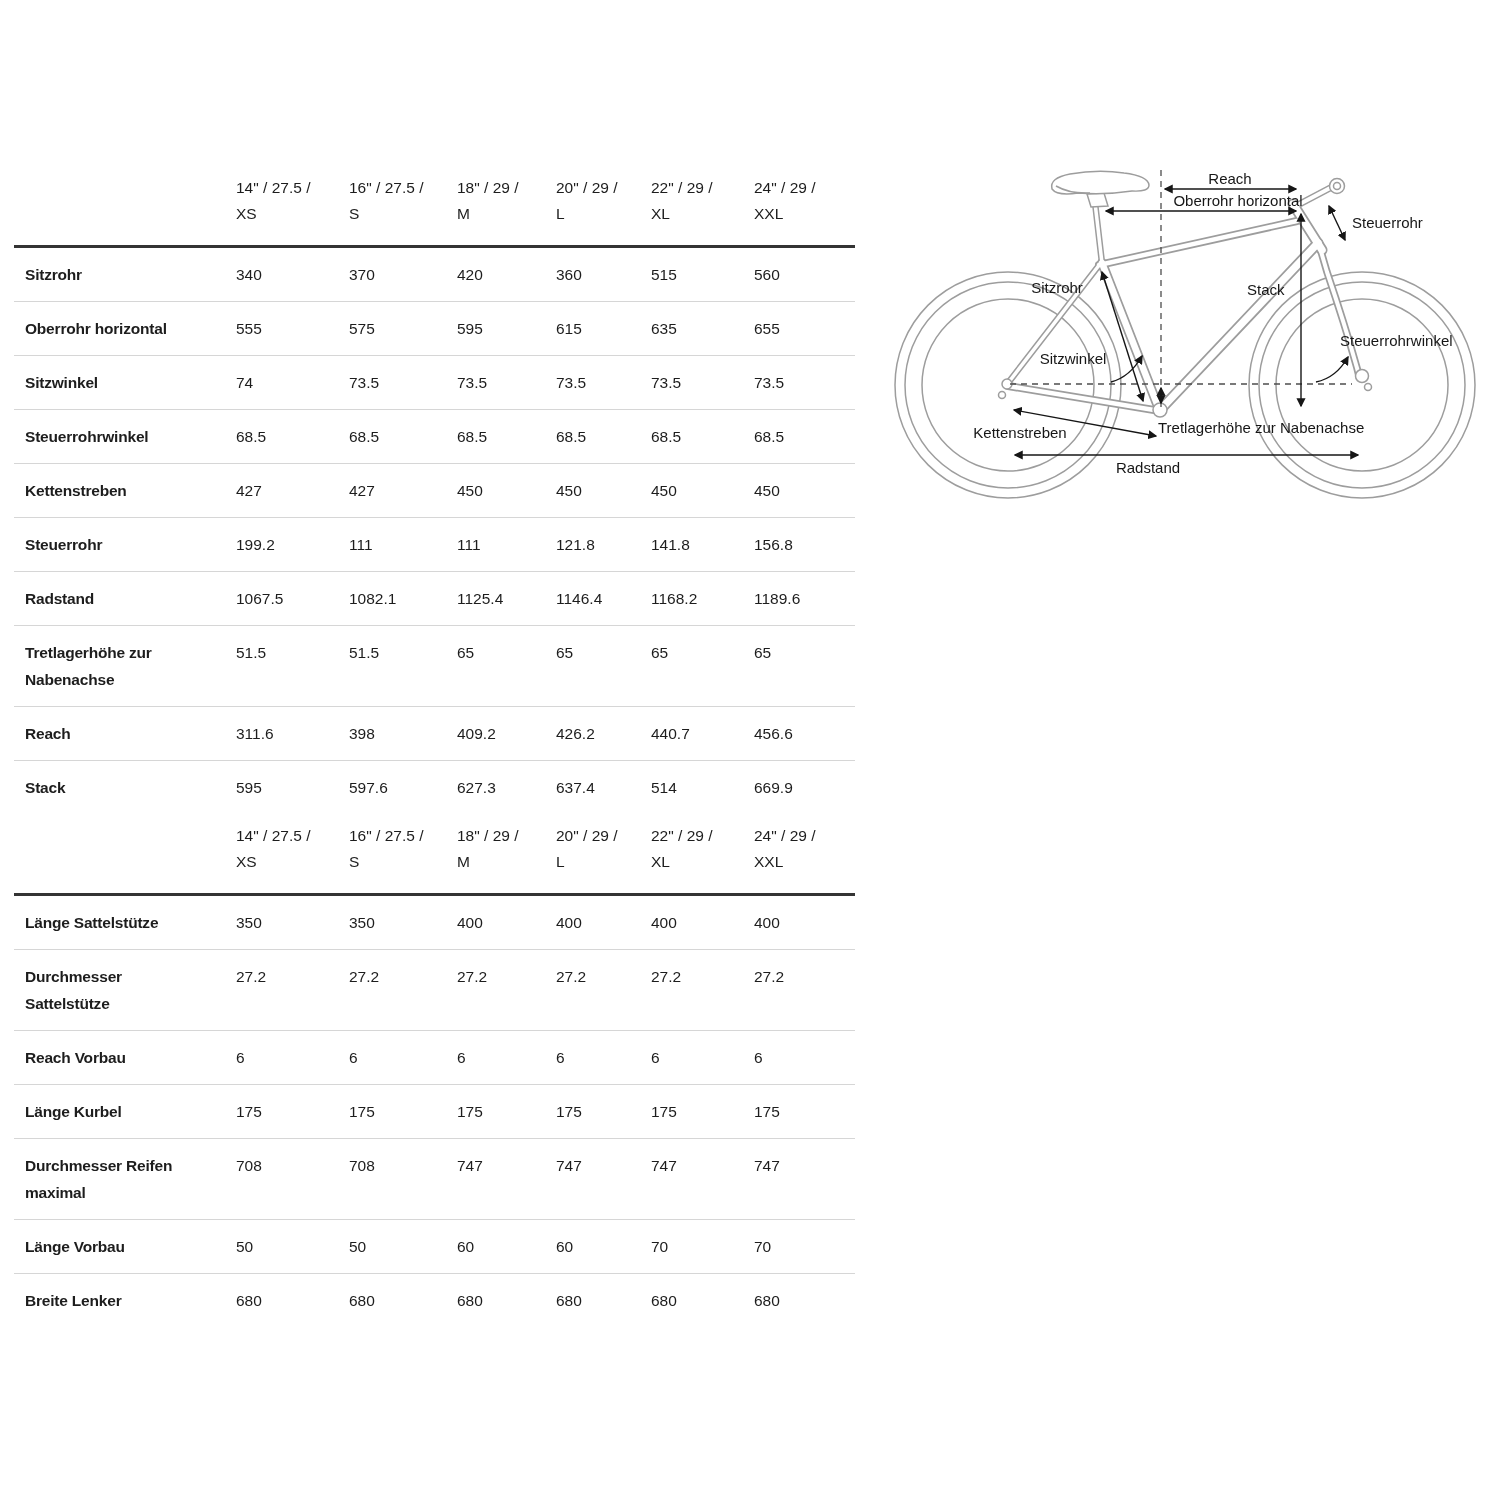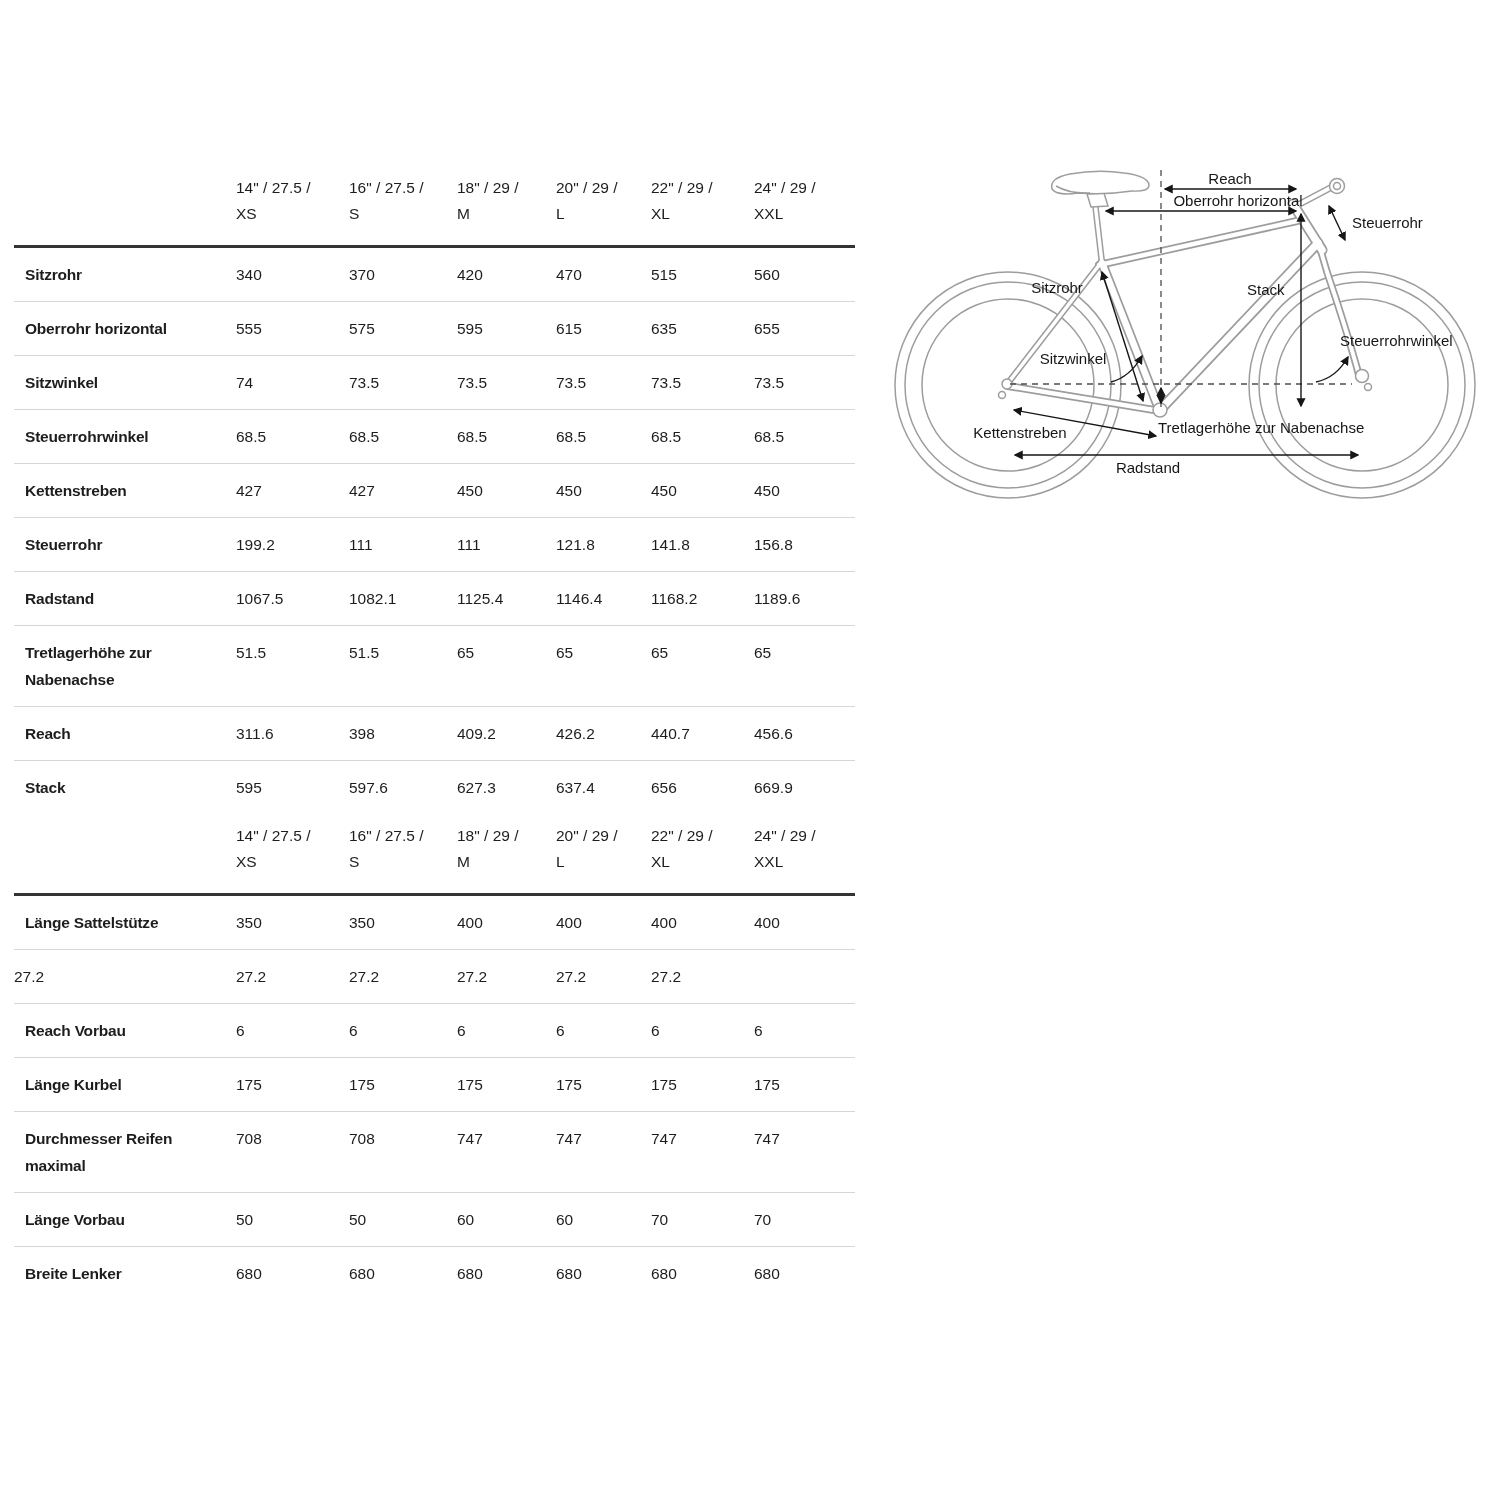--- a/index.html
+++ b/index.html
@@ -61,21 +61,21 @@
       <div class="header-cell">
         <div>24" / 29 /</div>
         <div>XXL</div>
       </div>
     </div>
     <div class="spec-row grid-cols">
       <div class="label-cell"><span class="lbl">Sitzrohr</span></div>
       <div class="value-cell">340</div>
       <div class="value-cell">370</div>
       <div class="value-cell">420</div>
-      <div class="value-cell">470</div>
+      <div class="value-cell">360</div>
       <div class="value-cell">515</div>
       <div class="value-cell">560</div>
     </div>
     <div class="spec-row grid-cols">
       <div class="label-cell"><span class="lbl">Oberrohr horizontal</span></div>
       <div class="value-cell">555</div>
       <div class="value-cell">575</div>
       <div class="value-cell">595</div>
       <div class="value-cell">615</div>
       <div class="value-cell">635</div>
@@ -143,21 +143,21 @@
       <div class="value-cell">426.2</div>
       <div class="value-cell">440.7</div>
       <div class="value-cell">456.6</div>
     </div>
     <div class="spec-row grid-cols no-border">
       <div class="label-cell"><span class="lbl">Stack</span></div>
       <div class="value-cell">595</div>
       <div class="value-cell">597.6</div>
       <div class="value-cell">627.3</div>
       <div class="value-cell">637.4</div>
-      <div class="value-cell">656</div>
+      <div class="value-cell">514</div>
       <div class="value-cell">669.9</div>
     </div>
     <div class="header-row grid-cols">
       <div class="label-cell"></div>
       <div class="header-cell">
         <div>14" / 27.5 /</div>
         <div>XS</div>
       </div>
       <div class="header-cell">
         <div>16" / 27.5 /</div>
@@ -183,20 +183,21 @@
     <div class="spec-row grid-cols">
       <div class="label-cell"><span class="lbl">Länge Sattelstütze</span></div>
       <div class="value-cell">350</div>
       <div class="value-cell">350</div>
       <div class="value-cell">400</div>
       <div class="value-cell">400</div>
       <div class="value-cell">400</div>
       <div class="value-cell">400</div>
     </div>
     <div class="spec-row grid-cols">
+      <div class="label-cell"><span class="lbl">Durchmesser Sattelstütze</span></div>
       <div class="value-cell">27.2</div>
       <div class="value-cell">27.2</div>
       <div class="value-cell">27.2</div>
       <div class="value-cell">27.2</div>
       <div class="value-cell">27.2</div>
       <div class="value-cell">27.2</div>
     </div>
     <div class="spec-row grid-cols">
       <div class="label-cell"><span class="lbl">Reach Vorbau</span></div>
       <div class="value-cell">6</div>

